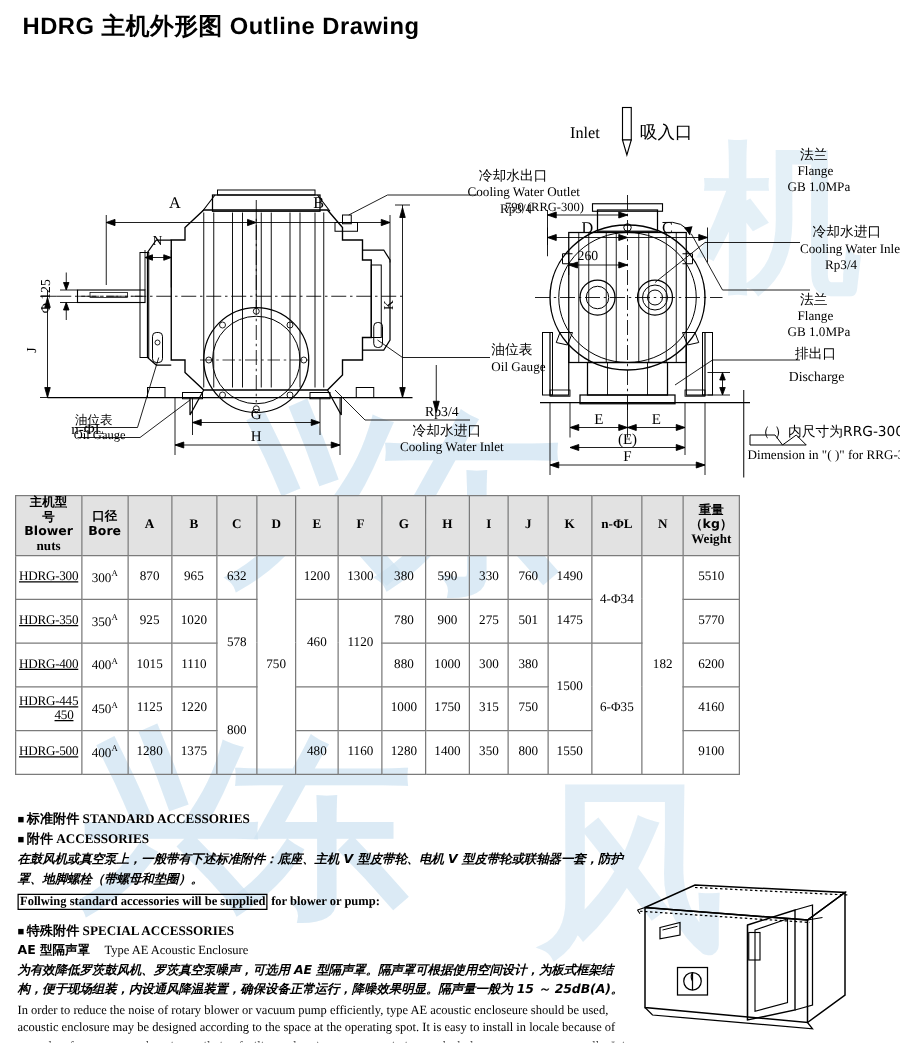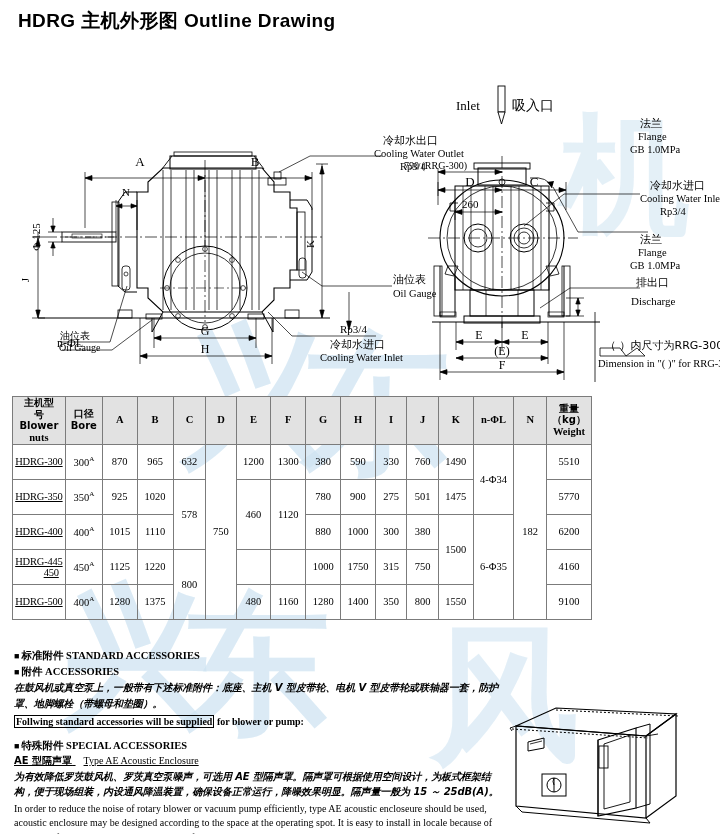--- a/index.html
+++ b/index.html
@@ -129,21 +129,20 @@
   .enpara {
     font-family: "Liberation Serif", serif;
     font-size: 10px;
     line-height: 1.45;
   }
   .boxed { display: inline; }
   .subhead {
     font-family: "DejaVu Sans", sans-serif;
     font-weight: bold;
     font-size: 10px;
-    text-decoration: underline;
   }
   .subhead .en { font-family: "Liberation Serif", serif; font-weight: normal; font-size: 10px; }
 
   
   #enclosure {
     position: absolute;
     left: 498px; top: 698px;
     width: 212px; height: 132px;
     z-index: 5;
   }

